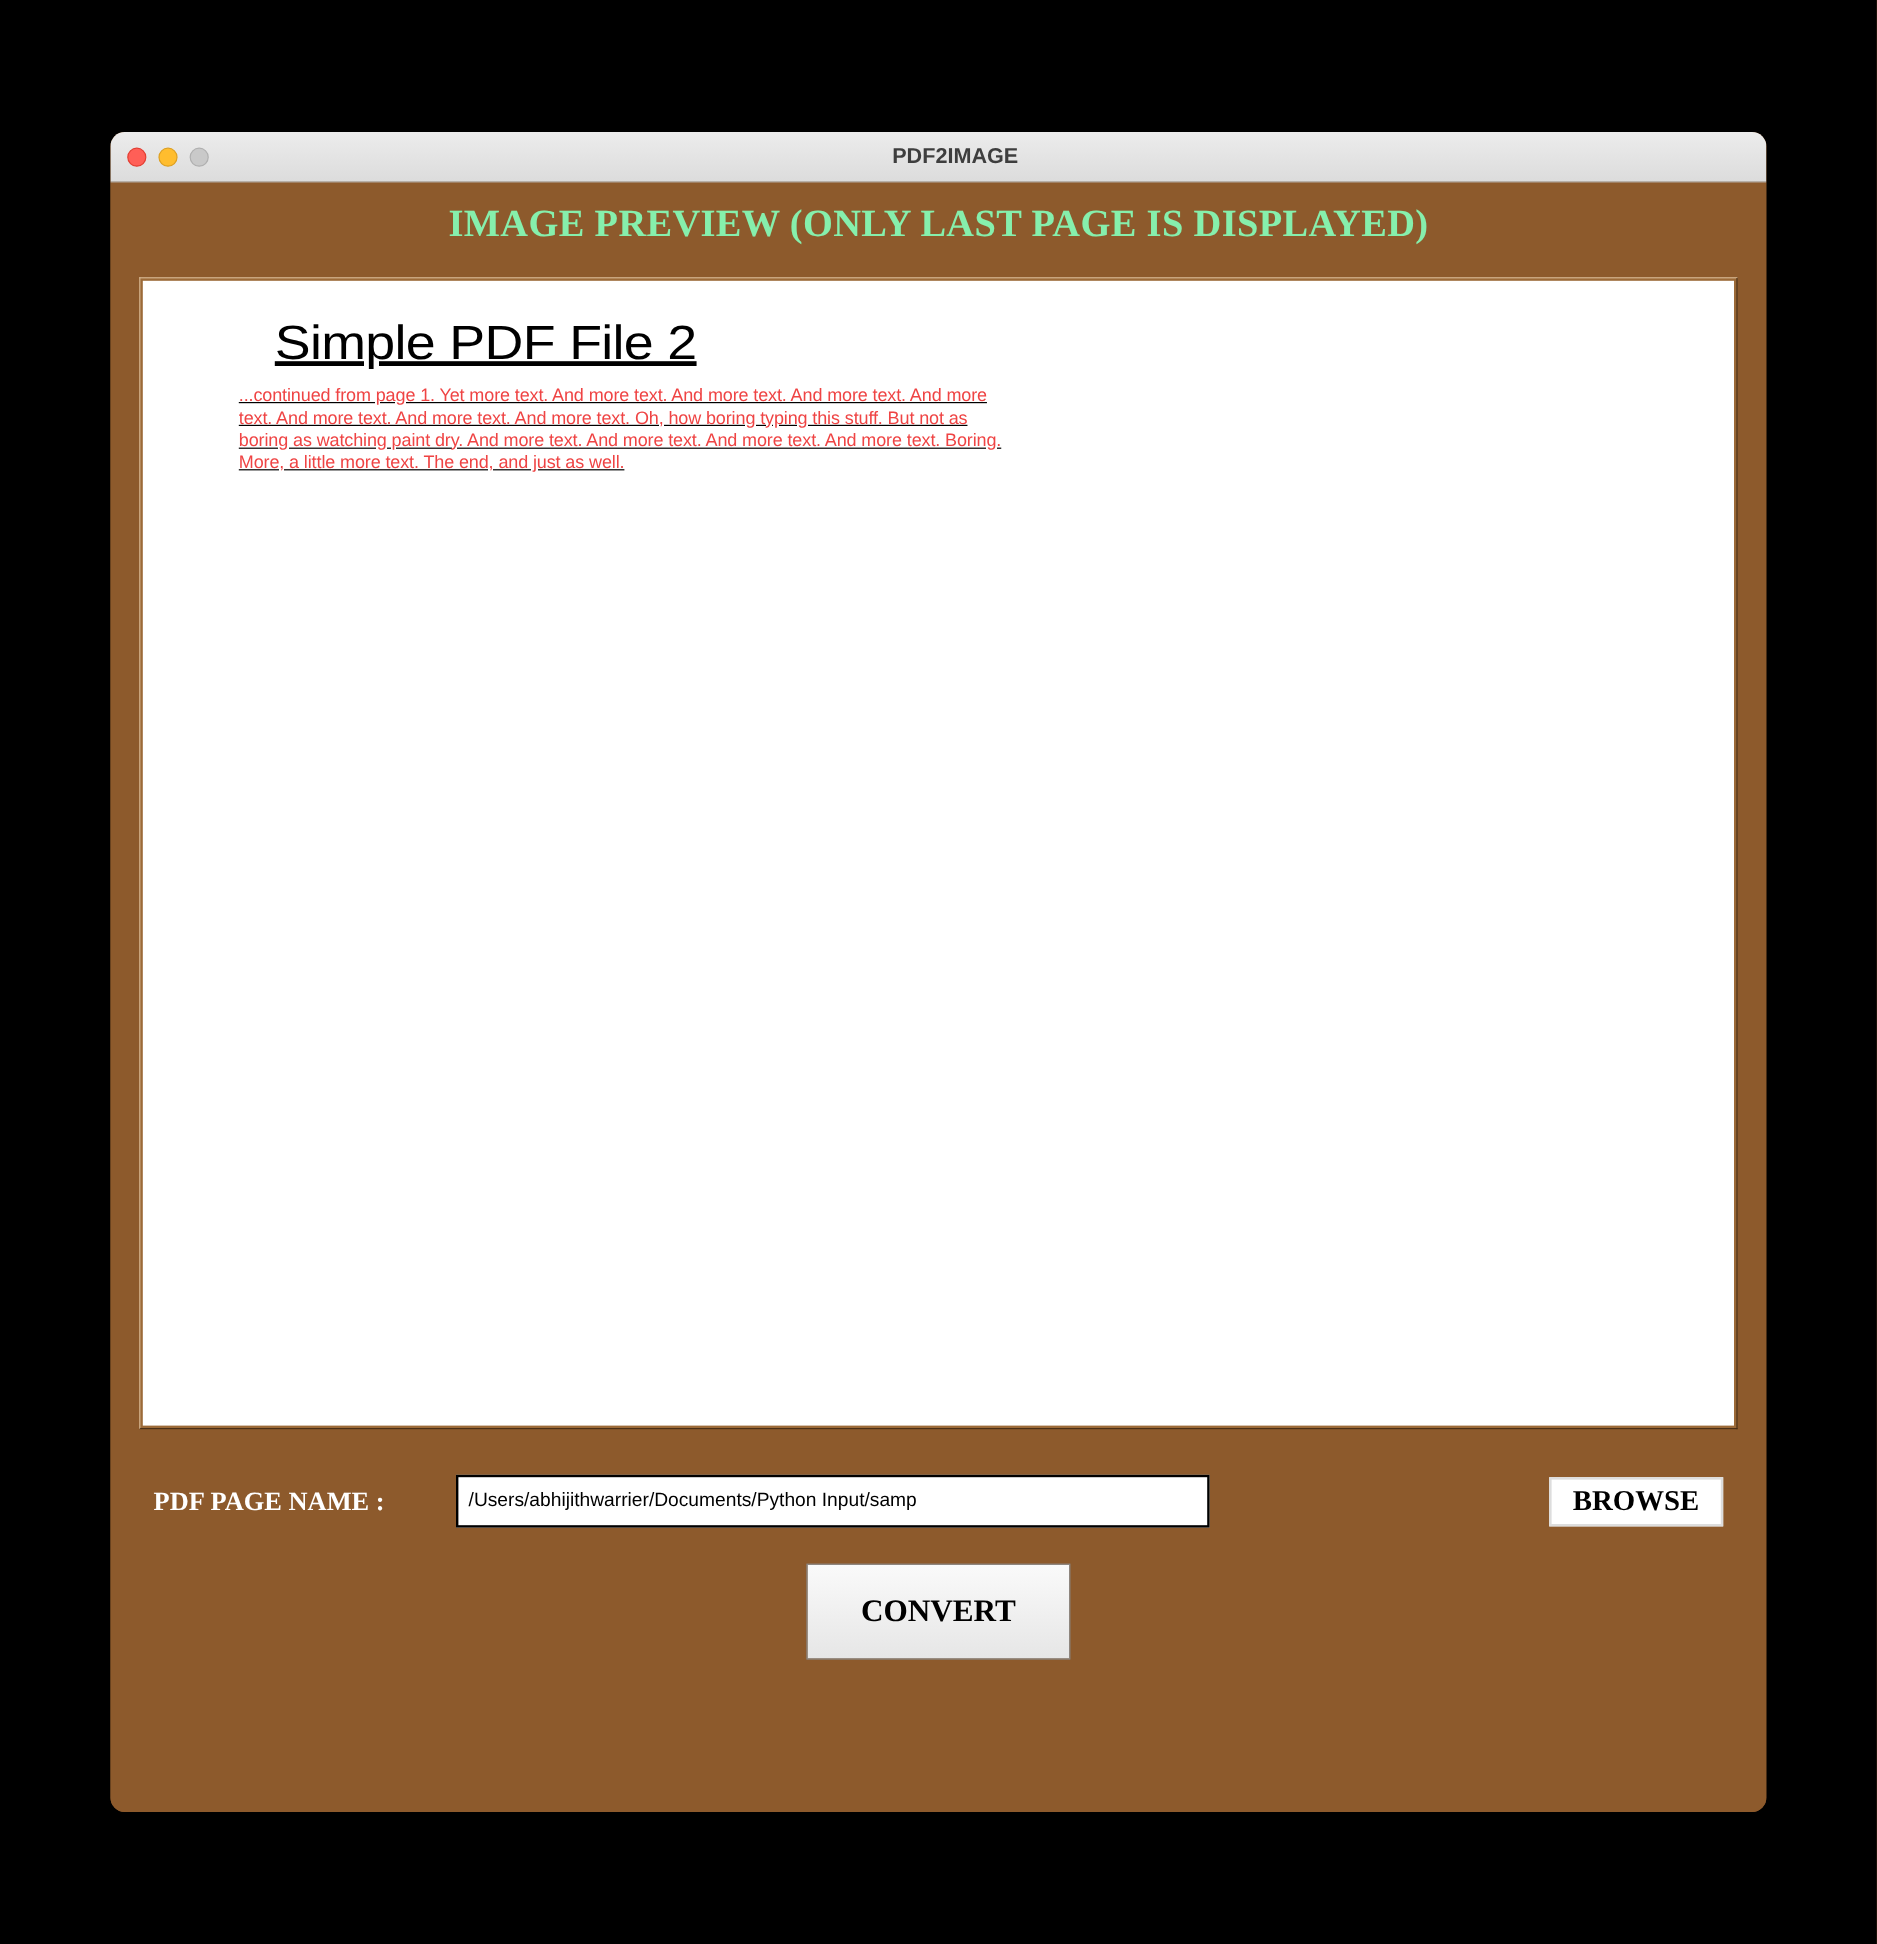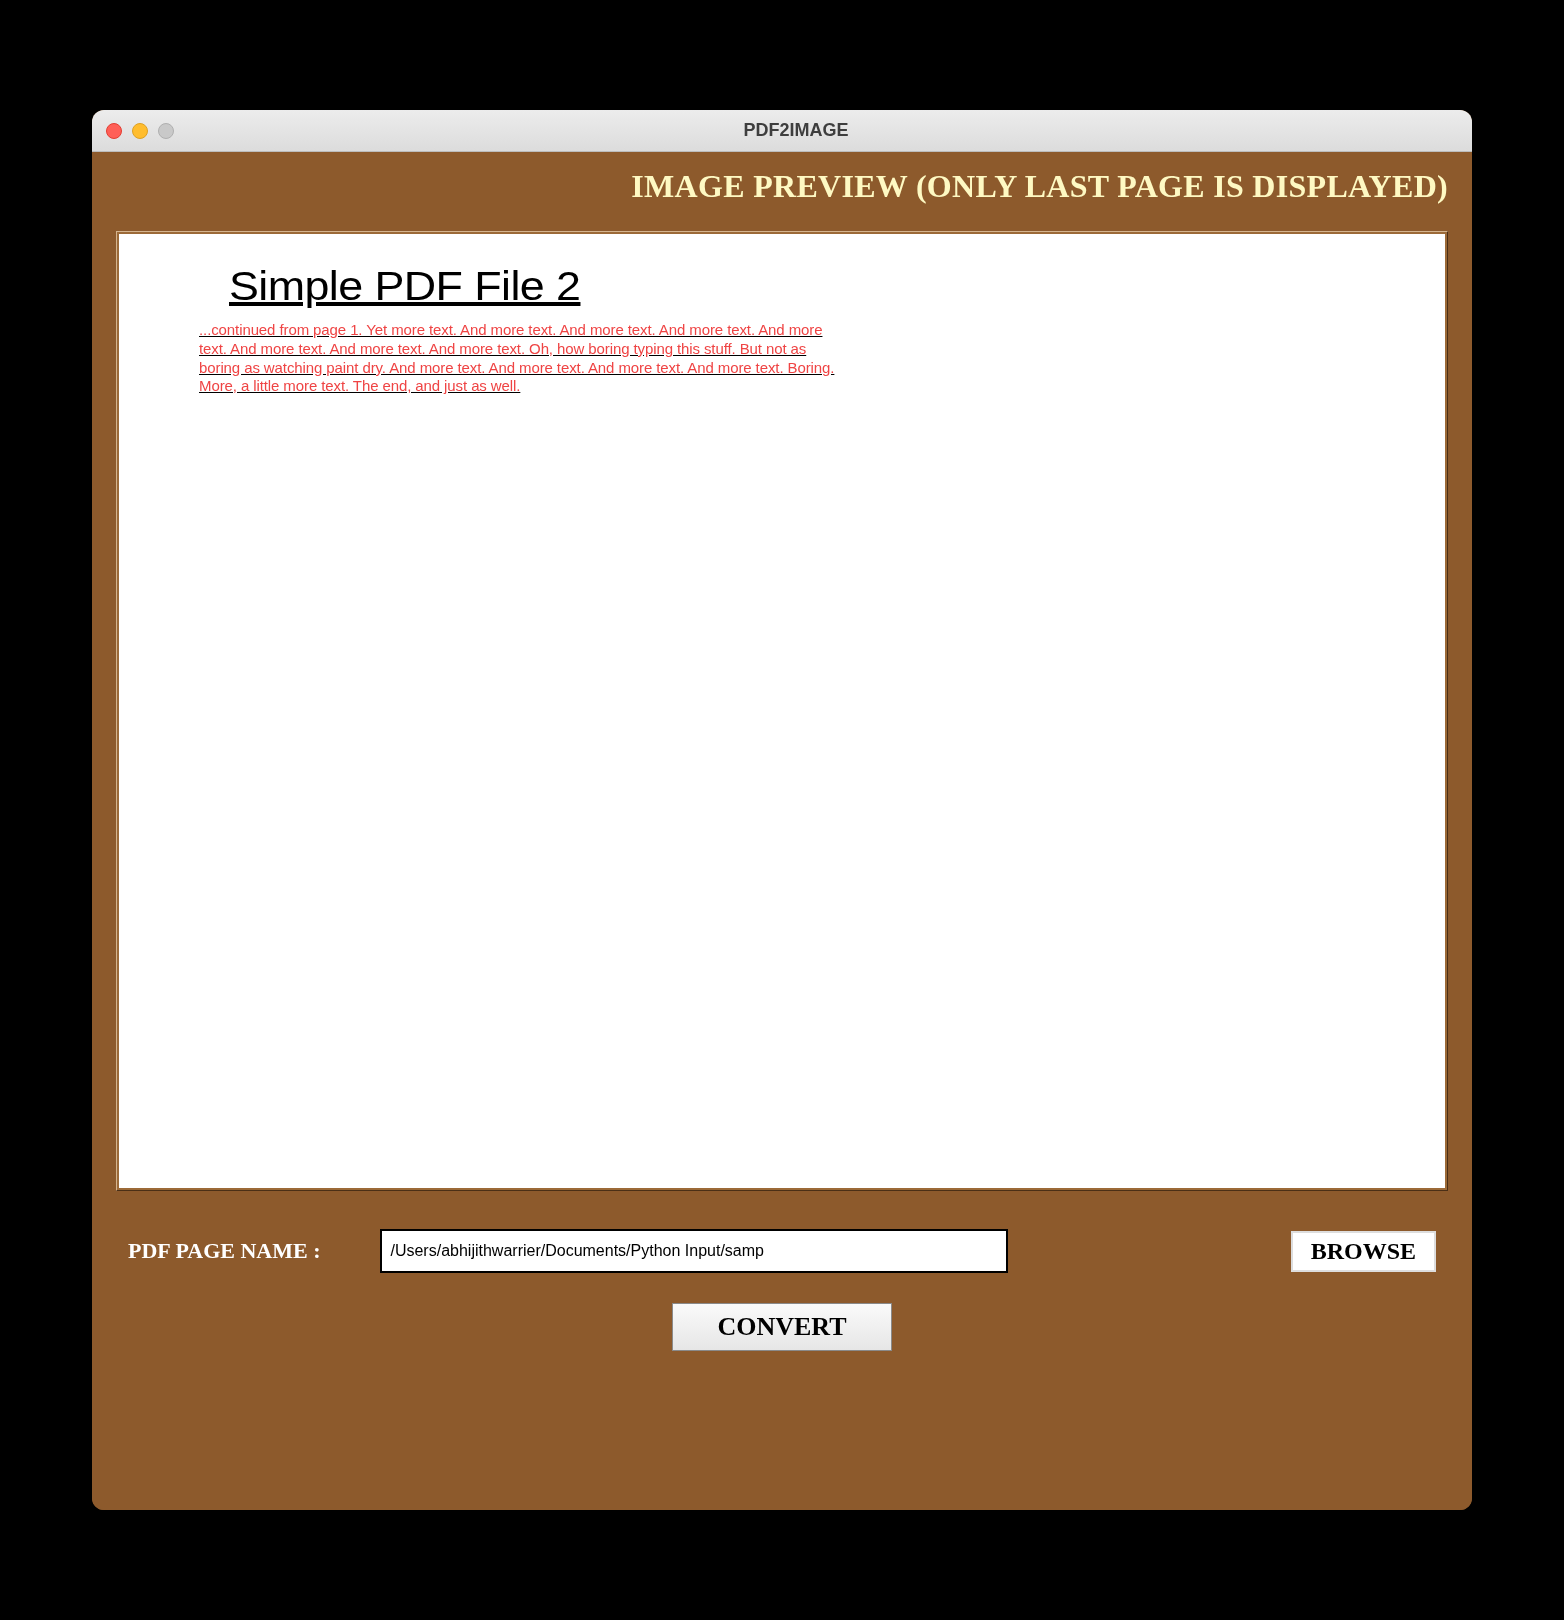--- a/index.html
+++ b/index.html
@@ -58,25 +58,25 @@
       padding-left: 28px;
     }
     .content {
       flex: 1;
       background: #8d5a2c;
       padding: 14px 24px 30px 24px;
       display: flex;
       flex-direction: column;
     }
     .preview-heading {
-      color: #fef9c3;
+      color: #86efac;
       font-family: "Comic Sans MS", "Chalkboard SE", cursive;
       font-weight: 700;
       font-size: 32px;
-      text-align: right;
+      text-align: center;
       margin-top: 2px;
       margin-bottom: 26px;
       letter-spacing: 0.3px;
     }
     .preview-panel-outer {
       border: 1.5px solid #4b2f16;
       border-top-color: #d4b48f;
       border-left-color: #d4b48f;
       padding: 2px;
       background: #9c6a38;
@@ -150,21 +150,21 @@
       margin-left: auto;
     }
     .convert-row {
       display: flex;
       justify-content: center;
       margin-top: 30px;
     }
     .convert-button {
       background: linear-gradient(#fafafa, #e6e6e6);
       border: 1.5px solid #8a8a8a;
-      padding: 8px 44px;
+      padding: 24px 44px;
       font-family: "Comic Sans MS", "Chalkboard SE", cursive;
       font-size: 26px;
       font-weight: 600;
       cursor: pointer;
     }
   </style>
 </head>
 <body>
 
 <div class="window">

